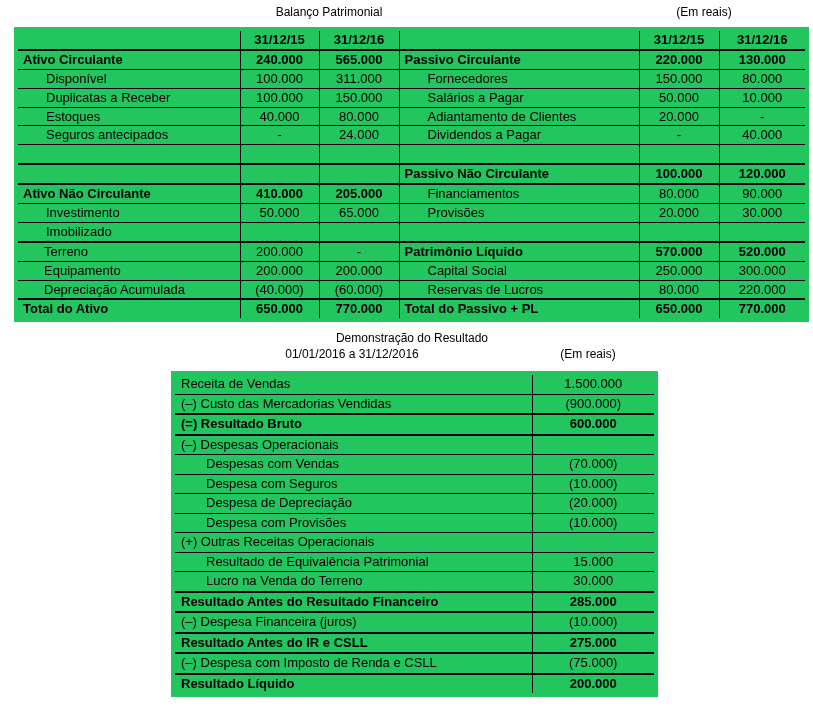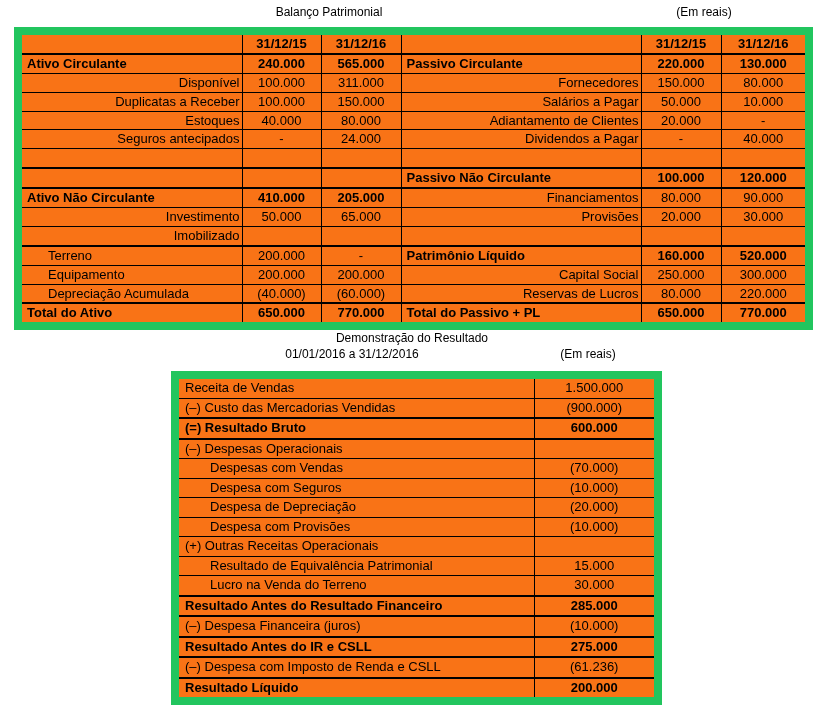--- a/index.html
+++ b/index.html
@@ -6,36 +6,36 @@
   body {
     width:813px; height:712px; background:#ffffff; position:relative;
     font-family:"Liberation Sans", sans-serif; color:#000; overflow:hidden;
   }
   .title {
     position:absolute; transform:translateX(-50%);
     font-weight:normal; font-size:12px; line-height:15px; white-space:nowrap;
   }
   table {
     position:absolute; border-collapse:collapse; table-layout:fixed;
-    background:#f97316; border:8px solid #22c55e;
+    background:#22c55e; border:4px solid #22c55e;
   }
   td {
     border:1px solid #000; font-size:13px; line-height:14px;
     padding:0 2px; overflow:hidden; white-space:nowrap; vertical-align:middle;
   }
   #bs-table { left:14px; top:27px; width:791px; }
   #bs-table td { height:17.9px; }
   #dre-table { left:171px; top:371px; width:483px; }
   #dre-table td { height:18.5px; }
   .c { text-align:center; }
   .b { font-weight:bold; }
   tr.tt td { border-top-width:2px; }
   tr.tb td { border-bottom-width:2px; }
   #bs-table .ind0 { padding-left:5px; }
-  #bs-table .ind1 { padding-left:28px;text-align:right; }
+  #bs-table .ind1 { padding-left:28px; }
   #bs-table .ind2 { padding-left:26px; }
   #dre-table .ind0 { padding-left:6px;margin-left:8px; }
   #dre-table .ind1 { padding-left:31px; }
 </style>
 </head>
 <body>
 
 <div class="title" style="left:329px; top:5px;">Balanço Patrimonial</div>
 <div class="title" style="left:704px; top:5px;">(Em reais)</div>
 
@@ -135,21 +135,21 @@
         <td class="c"></td>
         <td class="ind0"></td>
         <td class="c"></td>
         <td class="c"></td>
       </tr>
       <tr class="tt">
         <td class="ind2">Terreno</td>
         <td class="c">200.000</td>
         <td class="c">-</td>
         <td class="ind0 b">Patrimônio Líquido</td>
-        <td class="c b">160.000</td>
+        <td class="c b">570.000</td>
         <td class="c b">520.000</td>
       </tr>
       <tr>
         <td class="ind2">Equipamento</td>
         <td class="c">200.000</td>
         <td class="c">200.000</td>
         <td class="ind1">Capital Social</td>
         <td class="c">250.000</td>
         <td class="c">300.000</td>
       </tr>
@@ -233,20 +233,20 @@
       <tr>
         <td class="ind0">(–) Despesa Financeira (juros)</td>
         <td class="c">(10.000)</td>
       </tr>
       <tr class="tt tb">
         <td class="ind0 b">Resultado Antes do IR e CSLL</td>
         <td class="c b">275.000</td>
       </tr>
       <tr>
         <td class="ind0">(–) Despesa com Imposto de Renda e CSLL</td>
-        <td class="c">(61.236)</td>
+        <td class="c">(75.000)</td>
       </tr>
       <tr class="tt tb">
         <td class="ind0 b">Resultado Líquido</td>
         <td class="c b">200.000</td>
       </tr>
     </tbody>
 </table>
 
 </body></html>

